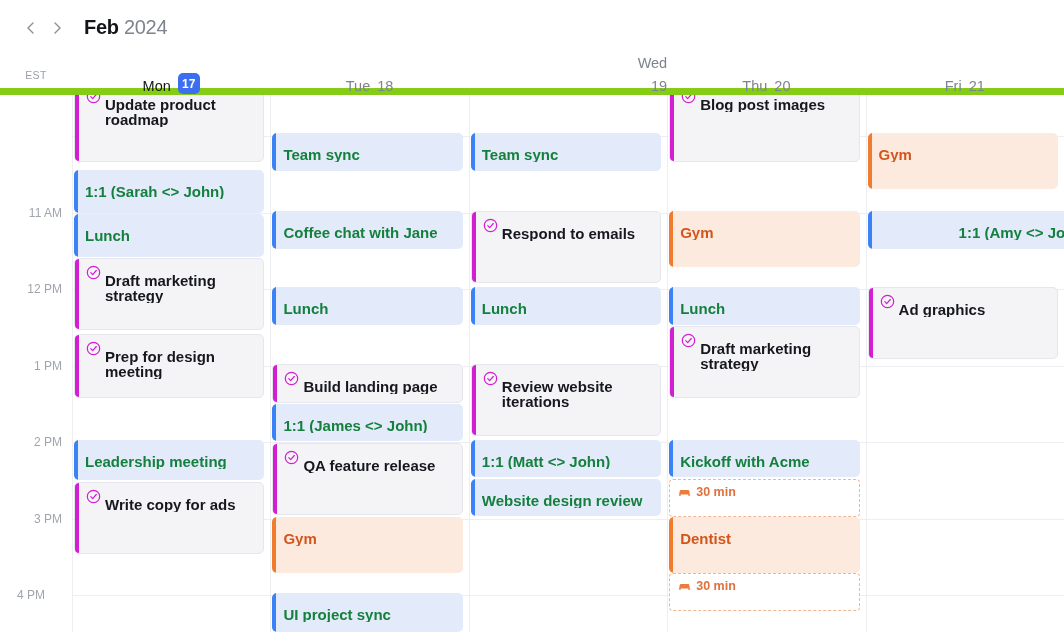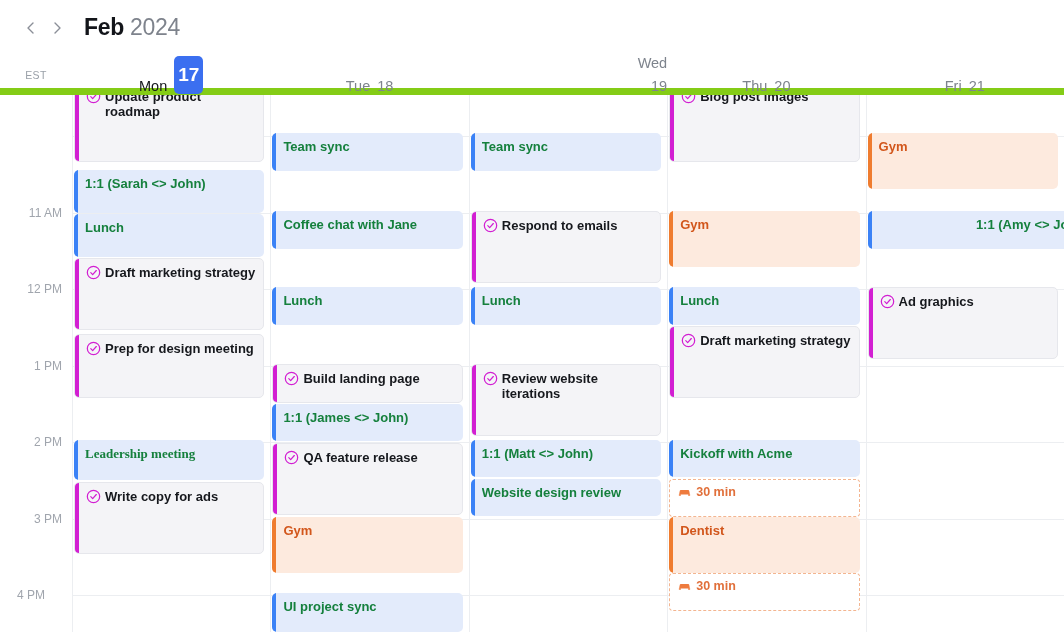--- a/index.html
+++ b/index.html
@@ -31,21 +31,21 @@
   }
   .nav-btn {
     width: 26px; height: 26px;
     display: flex; align-items: center; justify-content: center;
     cursor: pointer;
     color: #8b8f98;
   }
   .nav-btn svg { display: block; }
   .title {
     margin-left: 14px;
-    font-size: 23px;
+    font-size: 20px;
     letter-spacing: -0.3px;
     color: #9aa0a8;
     white-space: nowrap;
   }
   .title .mon {
     color: #13151a;
     font-weight: bold;
   }
   .title .yr { color: #7e838c; font-weight: normal; }
 
@@ -75,25 +75,25 @@
     font-size: 14.5px;
     color: #7e848d;
     cursor: pointer;
   }
   .daycell.today .dow { color: #14161b; font-weight: normal; }
   .daynum-badge {
     background: #3b6ff0;
     color: #ffffff;
     border-radius: 5px;
     min-width: 22px;
-    height: 38px;
+    height: 21px;
     padding: 0 4px;
     box-sizing: border-box;
     display: flex; align-items: center; justify-content: center;
-    font-size: 19px;
+    font-size: 12px;
     font-weight: bold;
   }
 
   
   .gridwrap {
     position: absolute;
     left: 0; top: 95px;
     width: 1064px;
     height: 537px;
     overflow: hidden;
@@ -132,23 +132,23 @@
   }
   .ev .bar {
     position: absolute;
     left: 0; top: 0; bottom: 0;
     width: 4px;
     border-radius: 3px 0 0 3px;
   }
   .ev .lbl {
     position: absolute;
     left: 11px;
-    top: 6px;
+    top: 14px;
     right: 6px;
-    font-size: 13px;
+    font-size: 15px;
     font-weight: bold;
     line-height: 15px;
     white-space: nowrap;
     overflow: hidden;
   }
   .ev.task .lbl {
     left: 30px;
     color: #16181d;
     font-weight: bold;
     white-space: normal;
@@ -289,21 +289,21 @@
           <span class="lbl">Draft marketing strategy</span>
         </div>
         <div class="ev task" style="left: 74px; width: 190.4px; top: 239px; height: 64px;">
           <span class="bar"></span>
           <svg class="check" viewBox="0 0 16 16" width="15" height="15">
             <circle cx="8" cy="8" r="6.6" fill="none" stroke="#d21fd2" stroke-width="1.3"></circle>
             <path d="M5.1 8.2 L7.1 10.2 L11 5.9" fill="none" stroke="#d21fd2" stroke-width="1.3" stroke-linecap="round" stroke-linejoin="round"></path>
           </svg>
           <span class="lbl">Prep for design meeting</span>
         </div>
-        <div class="ev meeting" style="left: 74px; width: 190.4px; top: 345px; height: 40px; font-family: Liberation Serif, serif;">
+        <div class="ev meeting" style="left: 74px; width: 190.4px; top: 345px; height: 40px;">
           <span class="bar"></span>
           <span class="lbl">Leadership meeting</span>
         </div>
         <div class="ev task" style="left: 74px; width: 190.4px; top: 387px; height: 72px;">
           <span class="bar"></span>
           <svg class="check" viewBox="0 0 16 16" width="15" height="15">
             <circle cx="8" cy="8" r="6.6" fill="none" stroke="#d21fd2" stroke-width="1.3"></circle>
             <path d="M5.1 8.2 L7.1 10.2 L11 5.9" fill="none" stroke="#d21fd2" stroke-width="1.3" stroke-linecap="round" stroke-linejoin="round"></path>
           </svg>
           <span class="lbl">Write copy for ads</span>

